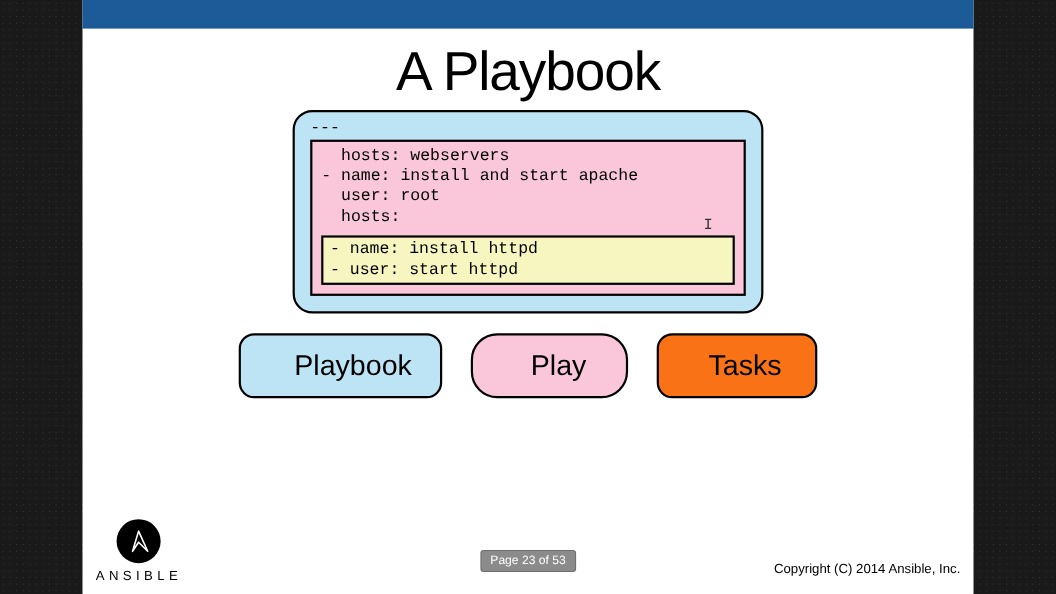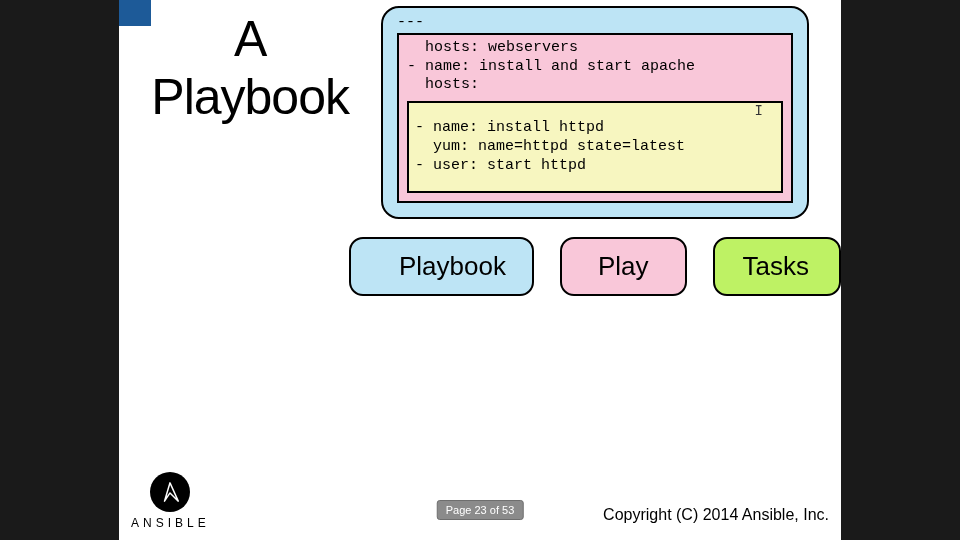--- a/index.html
+++ b/index.html
@@ -7,26 +7,26 @@
   body {
     background: #1a1a1a;
     background-image: radial-gradient(#3a3a3a 0.5px, transparent 0.5px);
     background-size: 6px 6px;
     font-family: "Helvetica Neue", Helvetica, Arial, sans-serif;
     display: flex;
     justify-content: center;
     align-items: flex-start;
   }
   .slide {
-    width: 722px;
+    width: 810px;
     height: 540px;
     background: #fff;
     position: relative;
     display: flex;
-    flex-direction: row;
+    flex-direction: column;
   }
   .topbar {
     height: 26px;
     background: #1d5a98;
     width: 100%;
   }
   .title {
     text-align: center;
     font-size: 50px;
     font-weight: 400;
@@ -57,21 +57,21 @@
   .play-box {
     border: 2px solid #000;
     background: #f9c7d9;
     padding: 4px 8px 8px 8px;
     margin-top: 0px;
     position: relative;
   }
   .tasks-box {
     border: 2px solid #000;
     background: #f7f6c0;
-    padding: 16px 6px;
+    padding: 2px 6px;
     margin-top: 6px;
   }
   .code-line { white-space: pre; }
   .cursor {
     position: absolute;
     right: 28px;
     top: 68px;
     font-family: "Courier New", monospace;
     color: #333;
     font-size: 14px;
@@ -84,22 +84,22 @@
   .legend-btn {
     border: 2px solid #000;
     border-radius: 14px;
     padding: 12px 26px;
     font-size: 26px;
     font-weight: 400;
     font-family: "Gill Sans", "Gill Sans MT", "Helvetica Neue", sans-serif;
     color: #000;
   }
   .lb-playbook { background: #bde4f5; padding-left: 48px; }
-  .lb-play     { background: #f9c7d9; padding-left: 36px; padding-right: 36px; }
-  .lb-tasks    { background: #bef264; padding-left: 28px; padding-right: 30px; }
+  .lb-play     { background: #f9c7d9; padding-left: 52px; padding-right: 36px; border-radius: 24px; }
+  .lb-tasks    { background: #f97316; padding-left: 45px; padding-right: 30px; }
 
   .footer {
     position: absolute;
     bottom: 6px;
     width: 100%;
     display: flex;
     align-items: flex-end;
     justify-content: space-between;
     padding: 0 12px 4px 12px;
   }
@@ -119,21 +119,21 @@
     justify-content: center;
   }
   .logo-circle svg { width: 22px; height: 24px; }
   .logo-text {
     font-size: 12px;
     letter-spacing: 4px;
     color: #000;
     font-family: "Helvetica Neue", Helvetica, Arial, sans-serif;
   }
   .copyright {
-    font-size: 16px;
+    font-size: 12px;
     color: #000;
     margin-bottom: 6px;
     margin-top: 48px;
   }
   .page-pill {
     position: absolute;
     left: 50%;
     bottom: 20px;
     transform: translateX(-50%);
     background: #8b8b8b;
@@ -155,26 +155,26 @@
 
   <div class="content">
 
     <div class="code-box">
       <div class="code-line">---</div>
 
       <div class="play-box">
         <span class="cursor">I</span>
         <div class="code-line">  hosts: webservers</div>
         <div class="code-line">- name: install and start apache</div>
+        <div class="code-line">  user: root</div>
         <div class="code-line"></div>
         <div class="code-line">  hosts:</div>
 
         <div class="tasks-box">
           <div class="code-line">- name: install httpd</div>
-          <div class="code-line">  yum: name=httpd state=latest</div>
           <div class="code-line"></div>
           <div class="code-line">- user: start httpd</div>
         </div>
       </div>
     </div>
 
     <div class="legend">
       <div class="legend-btn lb-playbook">Playbook</div>
       <div class="legend-btn lb-play">Play</div>
       <div class="legend-btn lb-tasks">Tasks</div>

